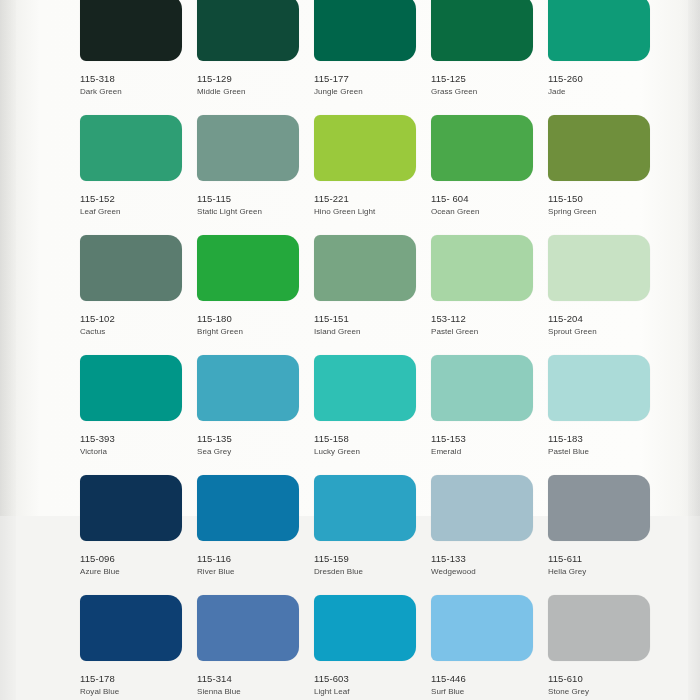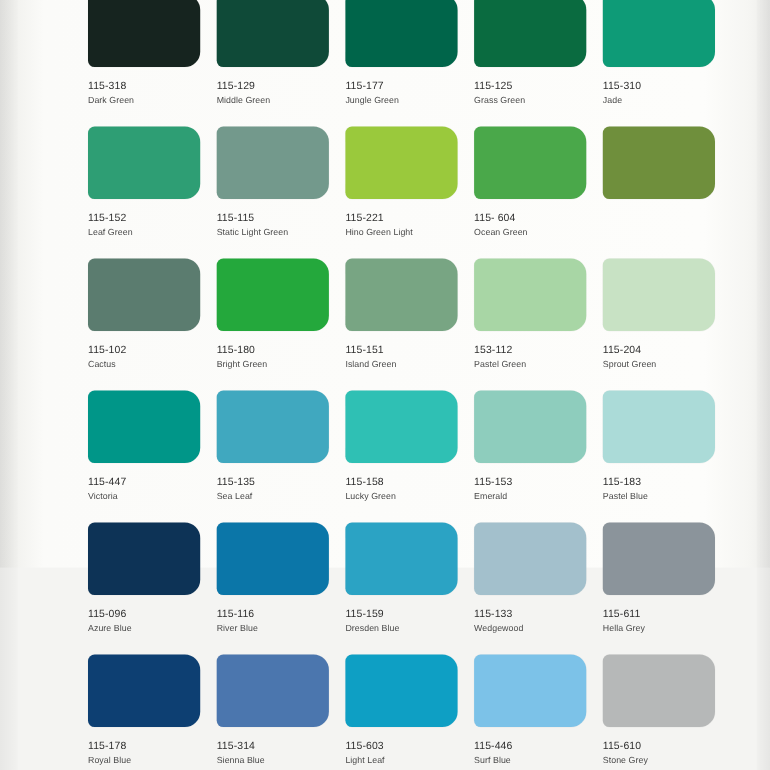--- a/index.html
+++ b/index.html
@@ -120,21 +120,21 @@
       <div class="swatch-cell">
         <div class="swatch-chip" style="background: rgb(10, 107, 64);"></div>
         <div class="swatch-meta">
           <div class="swatch-code">115-125</div>
           <div class="swatch-name">Grass Green</div>
         </div>
       </div>
       <div class="swatch-cell">
         <div class="swatch-chip" style="background: rgb(14, 155, 119);"></div>
         <div class="swatch-meta">
-          <div class="swatch-code">115-310</div>
+          <div class="swatch-code">115-260</div>
           <div class="swatch-name">Jade</div>
         </div>
       </div>
       <div class="swatch-cell">
         <div class="swatch-chip" style="background: rgb(46, 158, 116);"></div>
         <div class="swatch-meta">
           <div class="swatch-code">115-152</div>
           <div class="swatch-name">Leaf Green</div>
         </div>
       </div>
@@ -154,20 +154,24 @@
       </div>
       <div class="swatch-cell">
         <div class="swatch-chip" style="background: rgb(74, 168, 74);"></div>
         <div class="swatch-meta">
           <div class="swatch-code">115- 604</div>
           <div class="swatch-name">Ocean Green</div>
         </div>
       </div>
       <div class="swatch-cell">
         <div class="swatch-chip" style="background: rgb(111, 143, 60);"></div>
+        <div class="swatch-meta">
+          <div class="swatch-code">115-150</div>
+          <div class="swatch-name">Spring Green</div>
+        </div>
       </div>
       <div class="swatch-cell">
         <div class="swatch-chip" style="background: rgb(91, 124, 111);"></div>
         <div class="swatch-meta">
           <div class="swatch-code">115-102</div>
           <div class="swatch-name">Cactus</div>
         </div>
       </div>
       <div class="swatch-cell">
         <div class="swatch-chip" style="background: rgb(36, 168, 60);"></div>
@@ -193,29 +197,29 @@
       <div class="swatch-cell">
         <div class="swatch-chip" style="background: rgb(200, 226, 196);"></div>
         <div class="swatch-meta">
           <div class="swatch-code">115-204</div>
           <div class="swatch-name">Sprout Green</div>
         </div>
       </div>
       <div class="swatch-cell">
         <div class="swatch-chip" style="background: rgb(0, 150, 136);"></div>
         <div class="swatch-meta">
-          <div class="swatch-code">115-447</div>
+          <div class="swatch-code">115-393</div>
           <div class="swatch-name">Victoria</div>
         </div>
       </div>
       <div class="swatch-cell">
         <div class="swatch-chip" style="background: rgb(64, 168, 191);"></div>
         <div class="swatch-meta">
           <div class="swatch-code">115-135</div>
-          <div class="swatch-name">Sea Leaf</div>
+          <div class="swatch-name">Sea Grey</div>
         </div>
       </div>
       <div class="swatch-cell">
         <div class="swatch-chip" style="background: rgb(47, 192, 180);"></div>
         <div class="swatch-meta">
           <div class="swatch-code">115-158</div>
           <div class="swatch-name">Lucky Green</div>
         </div>
       </div>
       <div class="swatch-cell">

